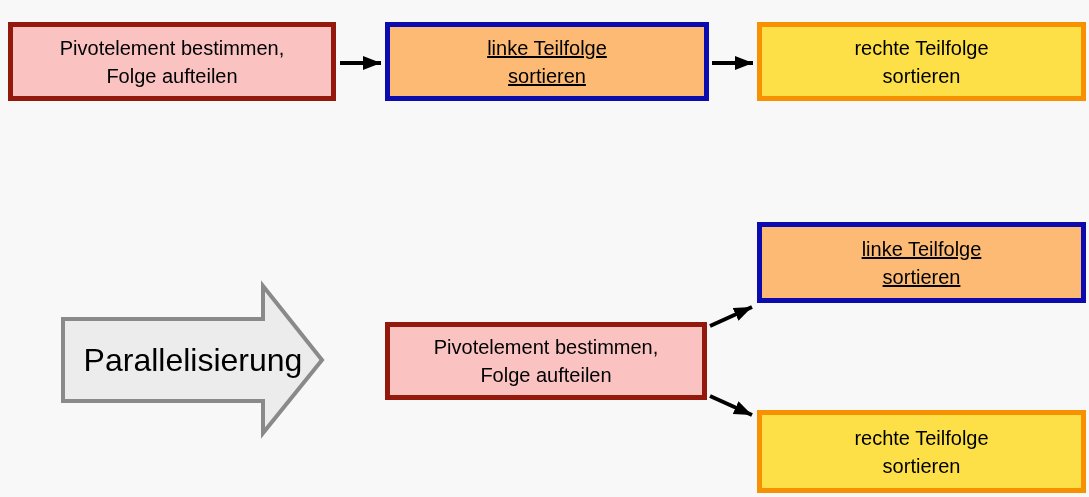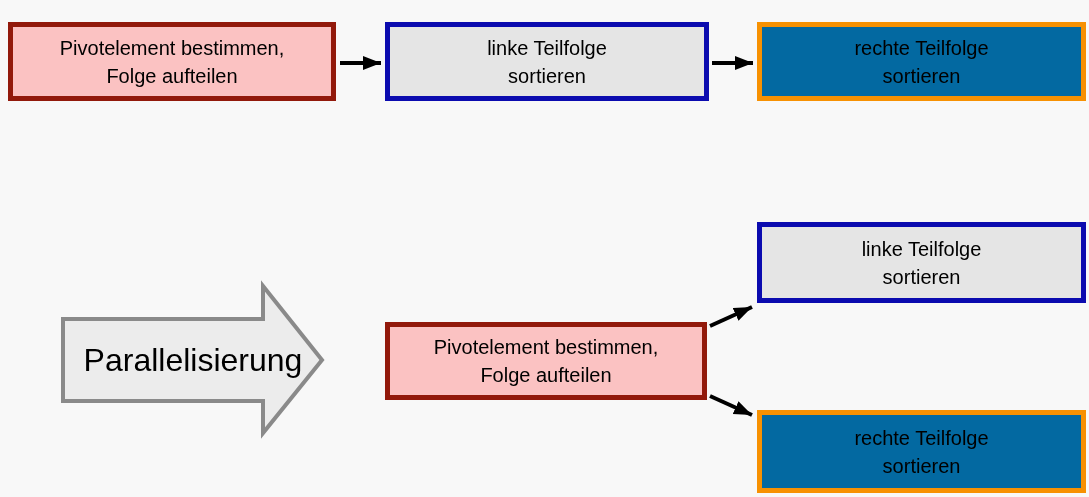--- a/index.html
+++ b/index.html
@@ -8,22 +8,22 @@
     position:relative;width:1089px;height:497px;background:#f8f8f8;
     font-family:"Liberation Sans",sans-serif;overflow:hidden;
   }
   .overlay{position:absolute;left:0;top:0;width:1089px;height:497px;}
   .node{
     position:absolute;box-sizing:border-box;border:5px solid;
     display:flex;flex-direction:column;justify-content:center;align-items:center;
     text-align:center;font-size:20px;line-height:28px;color:#000;
   }
   .node.pink{background:#fbc2c2;border-color:#92190b;}
-  .node.blue{background:#e5e5e5;border-color:#0b0baf;}
-  .node.yellow{background:#0369a1;border-color:#f79102;}
+  .node.blue{background:#fdba74;border-color:#0b0baf;text-decoration:underline;}
+  .node.yellow{background:#fde047;border-color:#f79102;}
   .paral-label{
     position:absolute;left:63px;top:319px;width:260px;height:82px;
     display:flex;align-items:center;justify-content:center;
     font-size:32px;color:#000;
   }
 </style>
 </head>
 <body>
 
 <div class="canvas">

